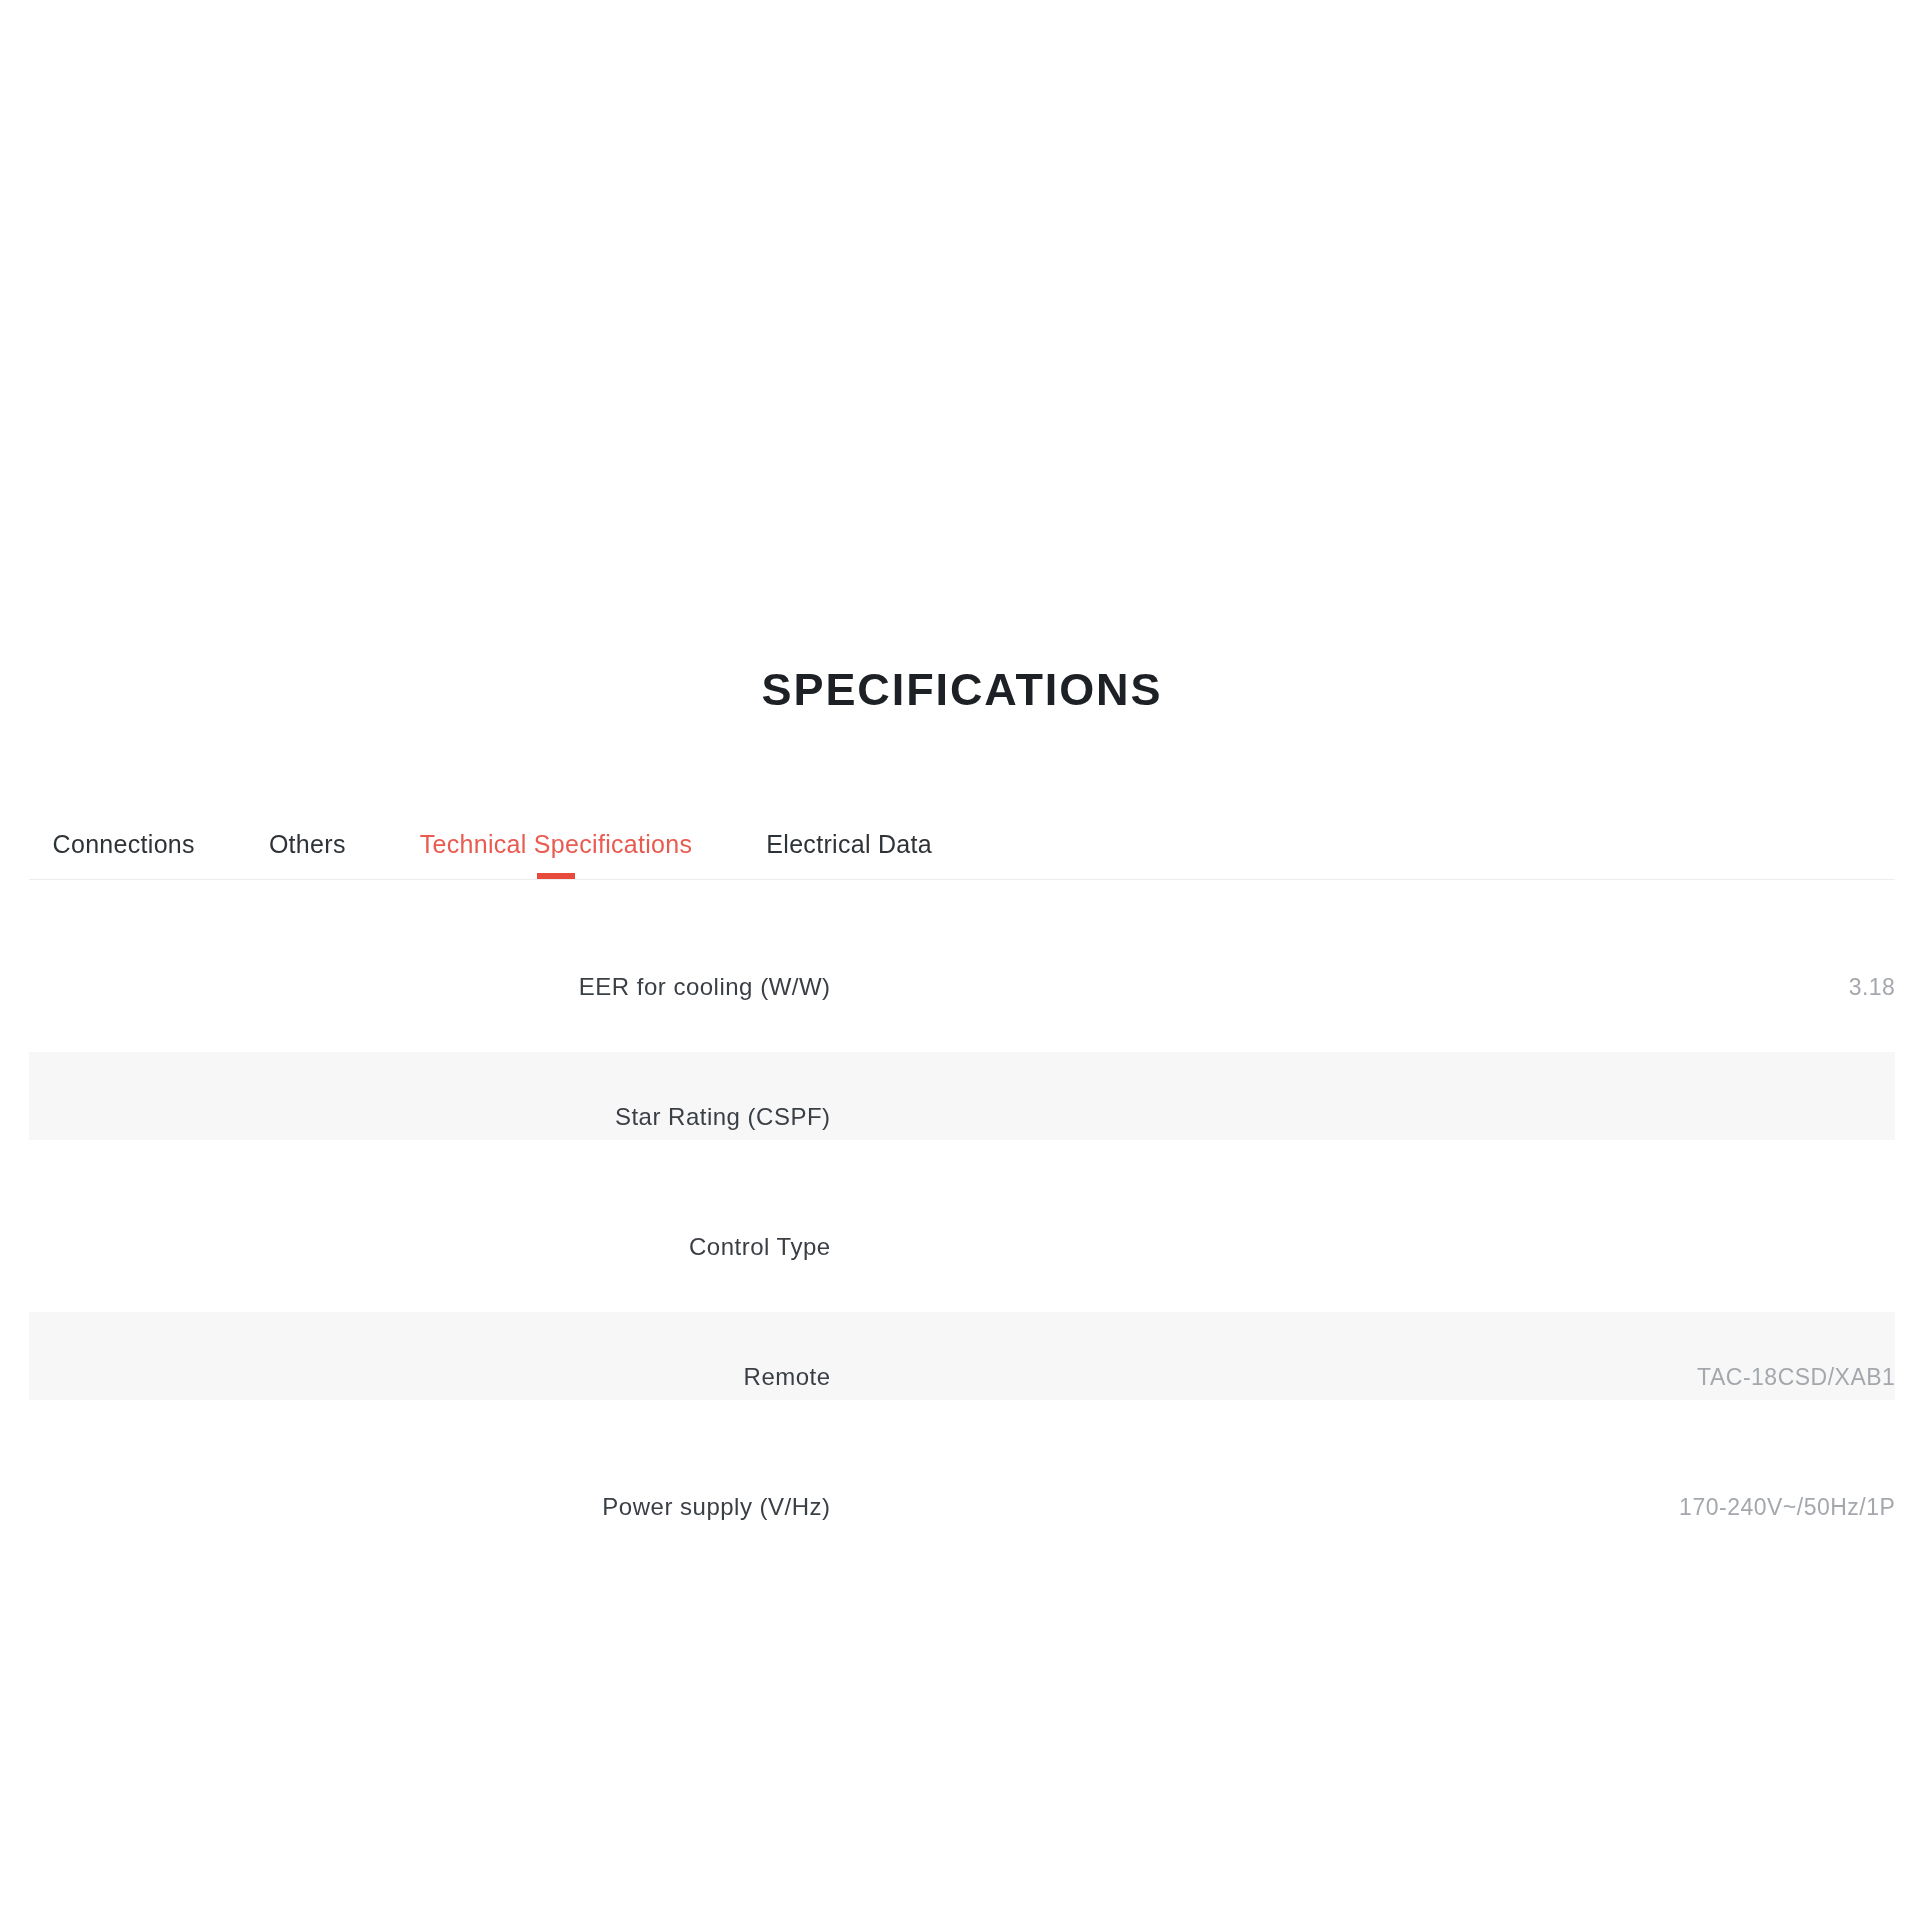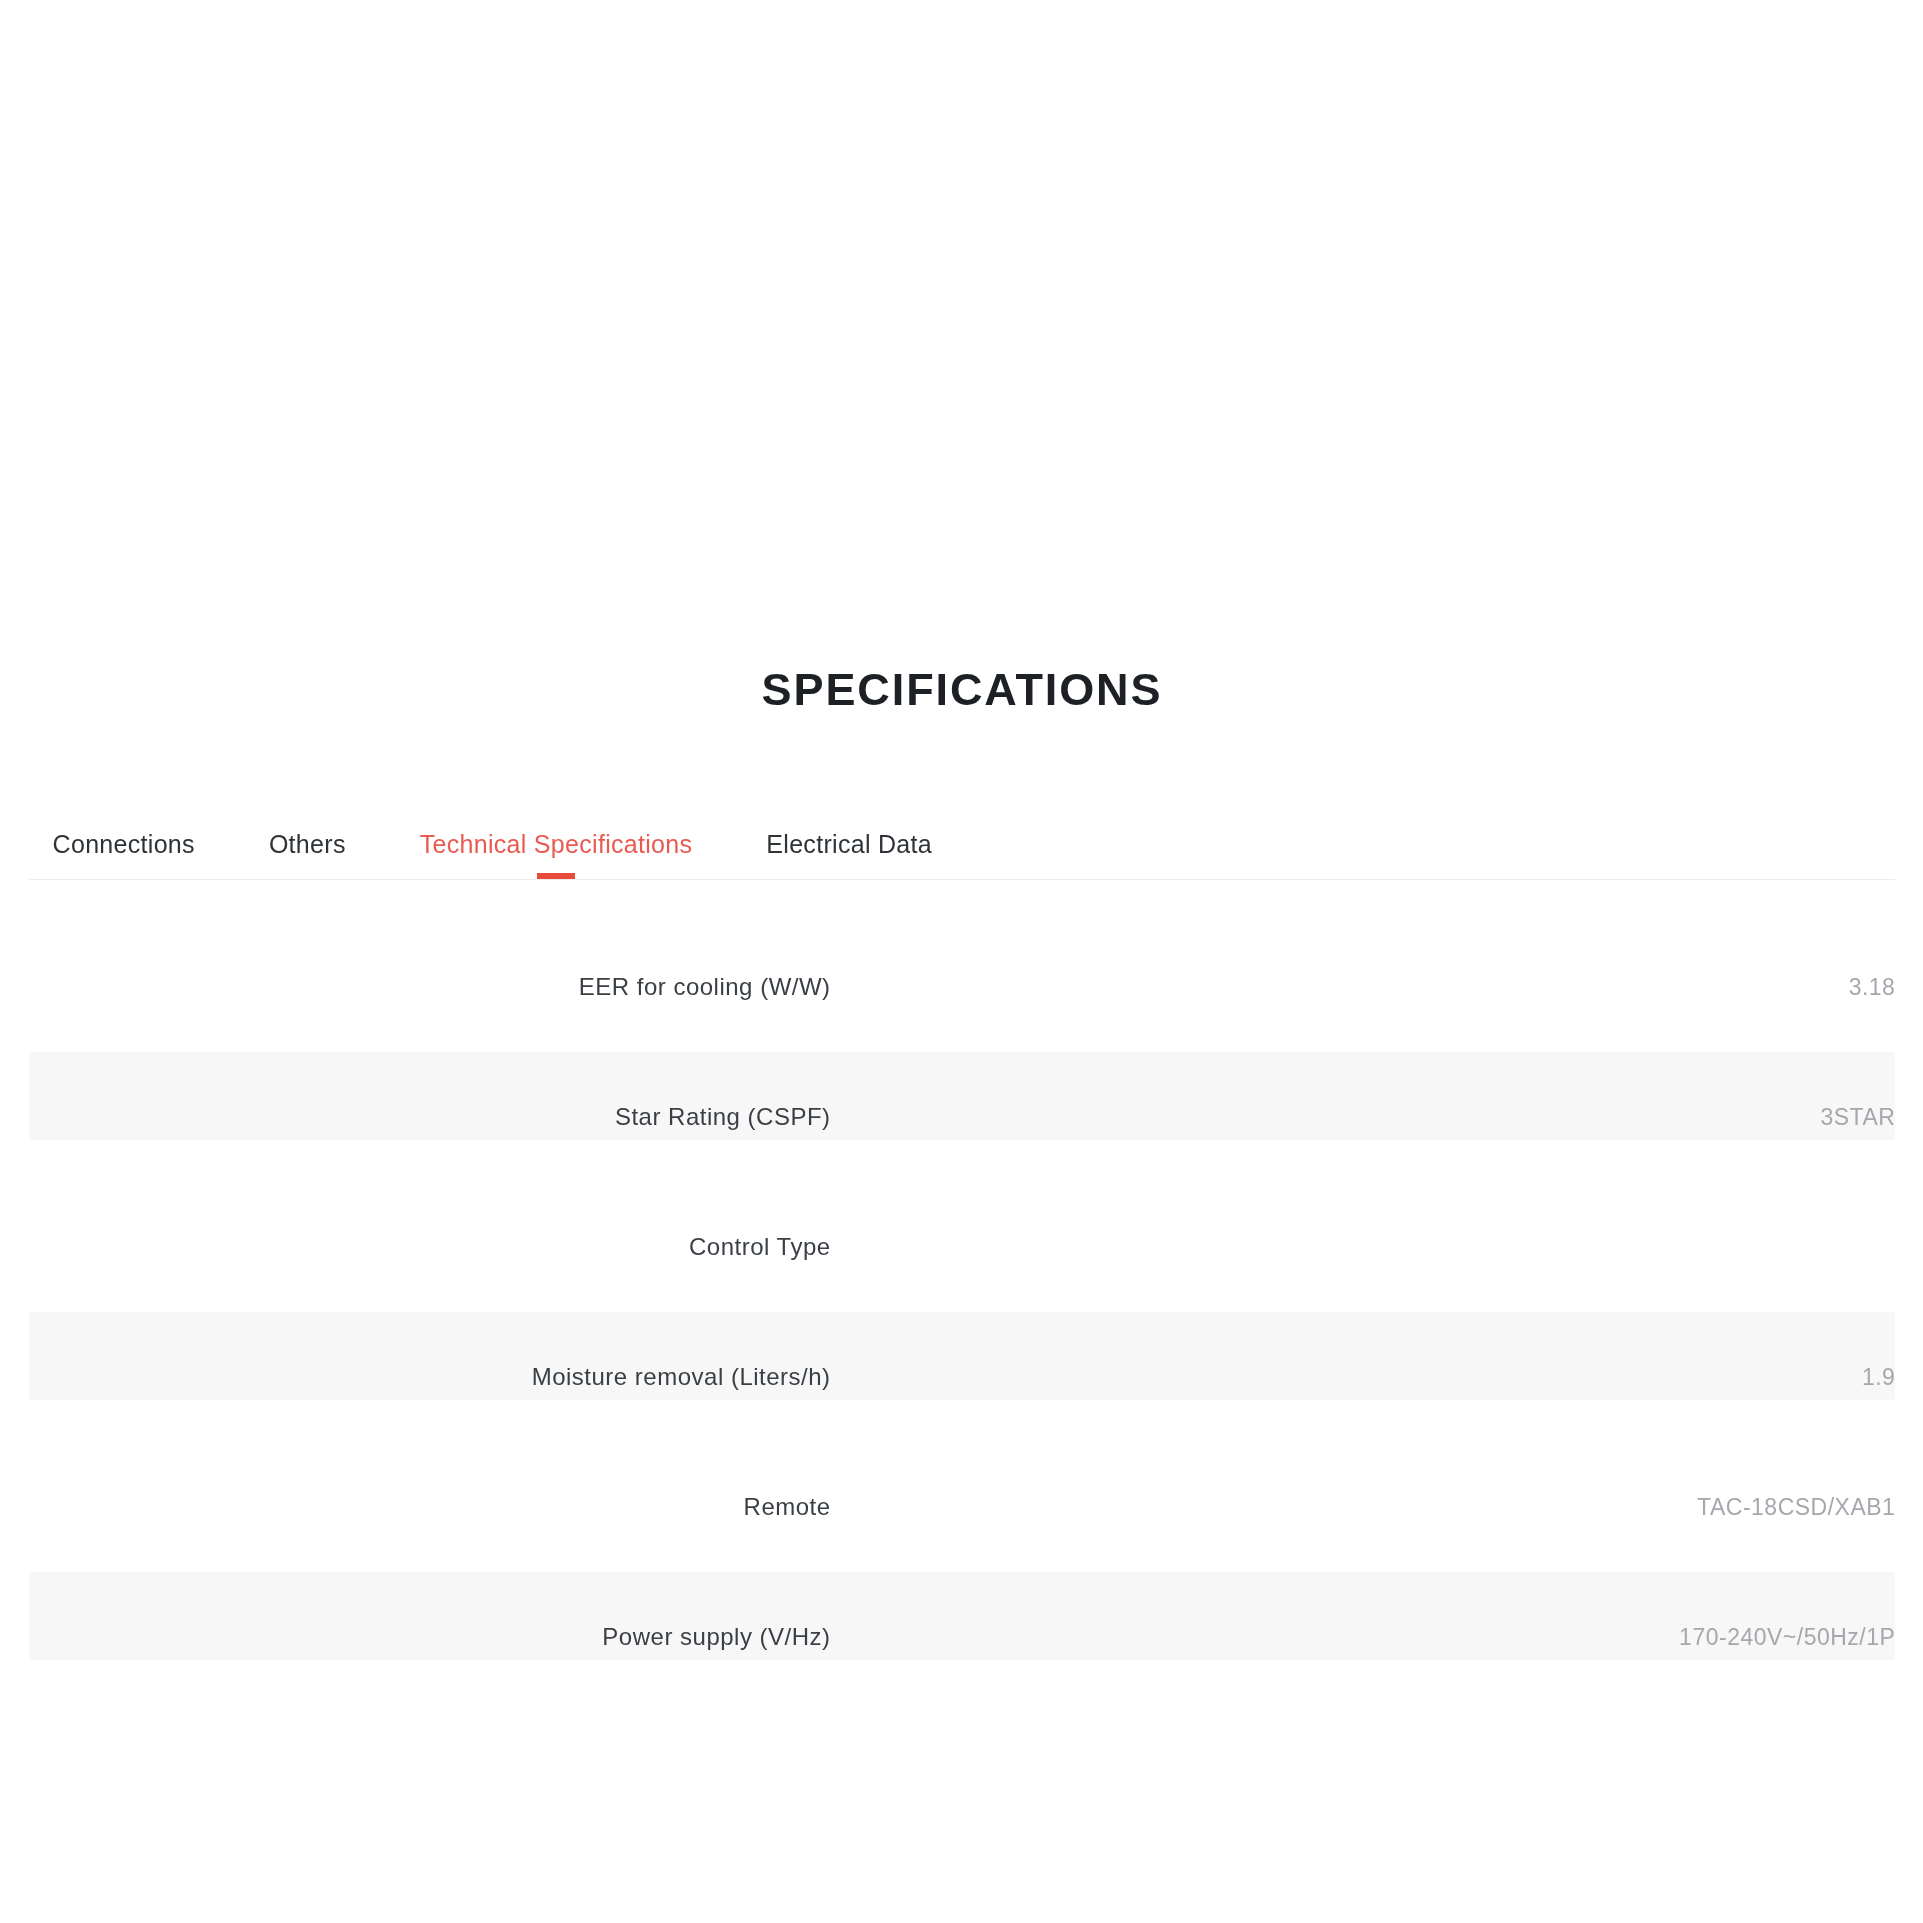--- a/index.html
+++ b/index.html
@@ -104,31 +104,26 @@
 
     <div class="spec-table">
 
       <div class="spec-row">
         <div class="spec-label">EER for cooling (W/W)</div>
         <div class="spec-value">3.18</div>
       </div>
 
       <div class="spec-row">
         <div class="spec-label">Star Rating (CSPF)</div>
-        <div class="spec-value">3STAR</div>
       </div>
 
       <div class="spec-row">
         <div class="spec-label">Control Type</div>
       </div>
 
-      <div class="spec-row">
-        <div class="spec-label">Moisture removal (Liters/h)</div>
-        <div class="spec-value">1.9</div>
-      </div>
 
       <div class="spec-row">
         <div class="spec-label">Remote</div>
         <div class="spec-value">TAC-18CSD/XAB1</div>
       </div>
 
       <div class="spec-row">
         <div class="spec-label">Power supply (V/Hz)</div>
         <div class="spec-value">170-240V~/50Hz/1P</div>
       </div>

